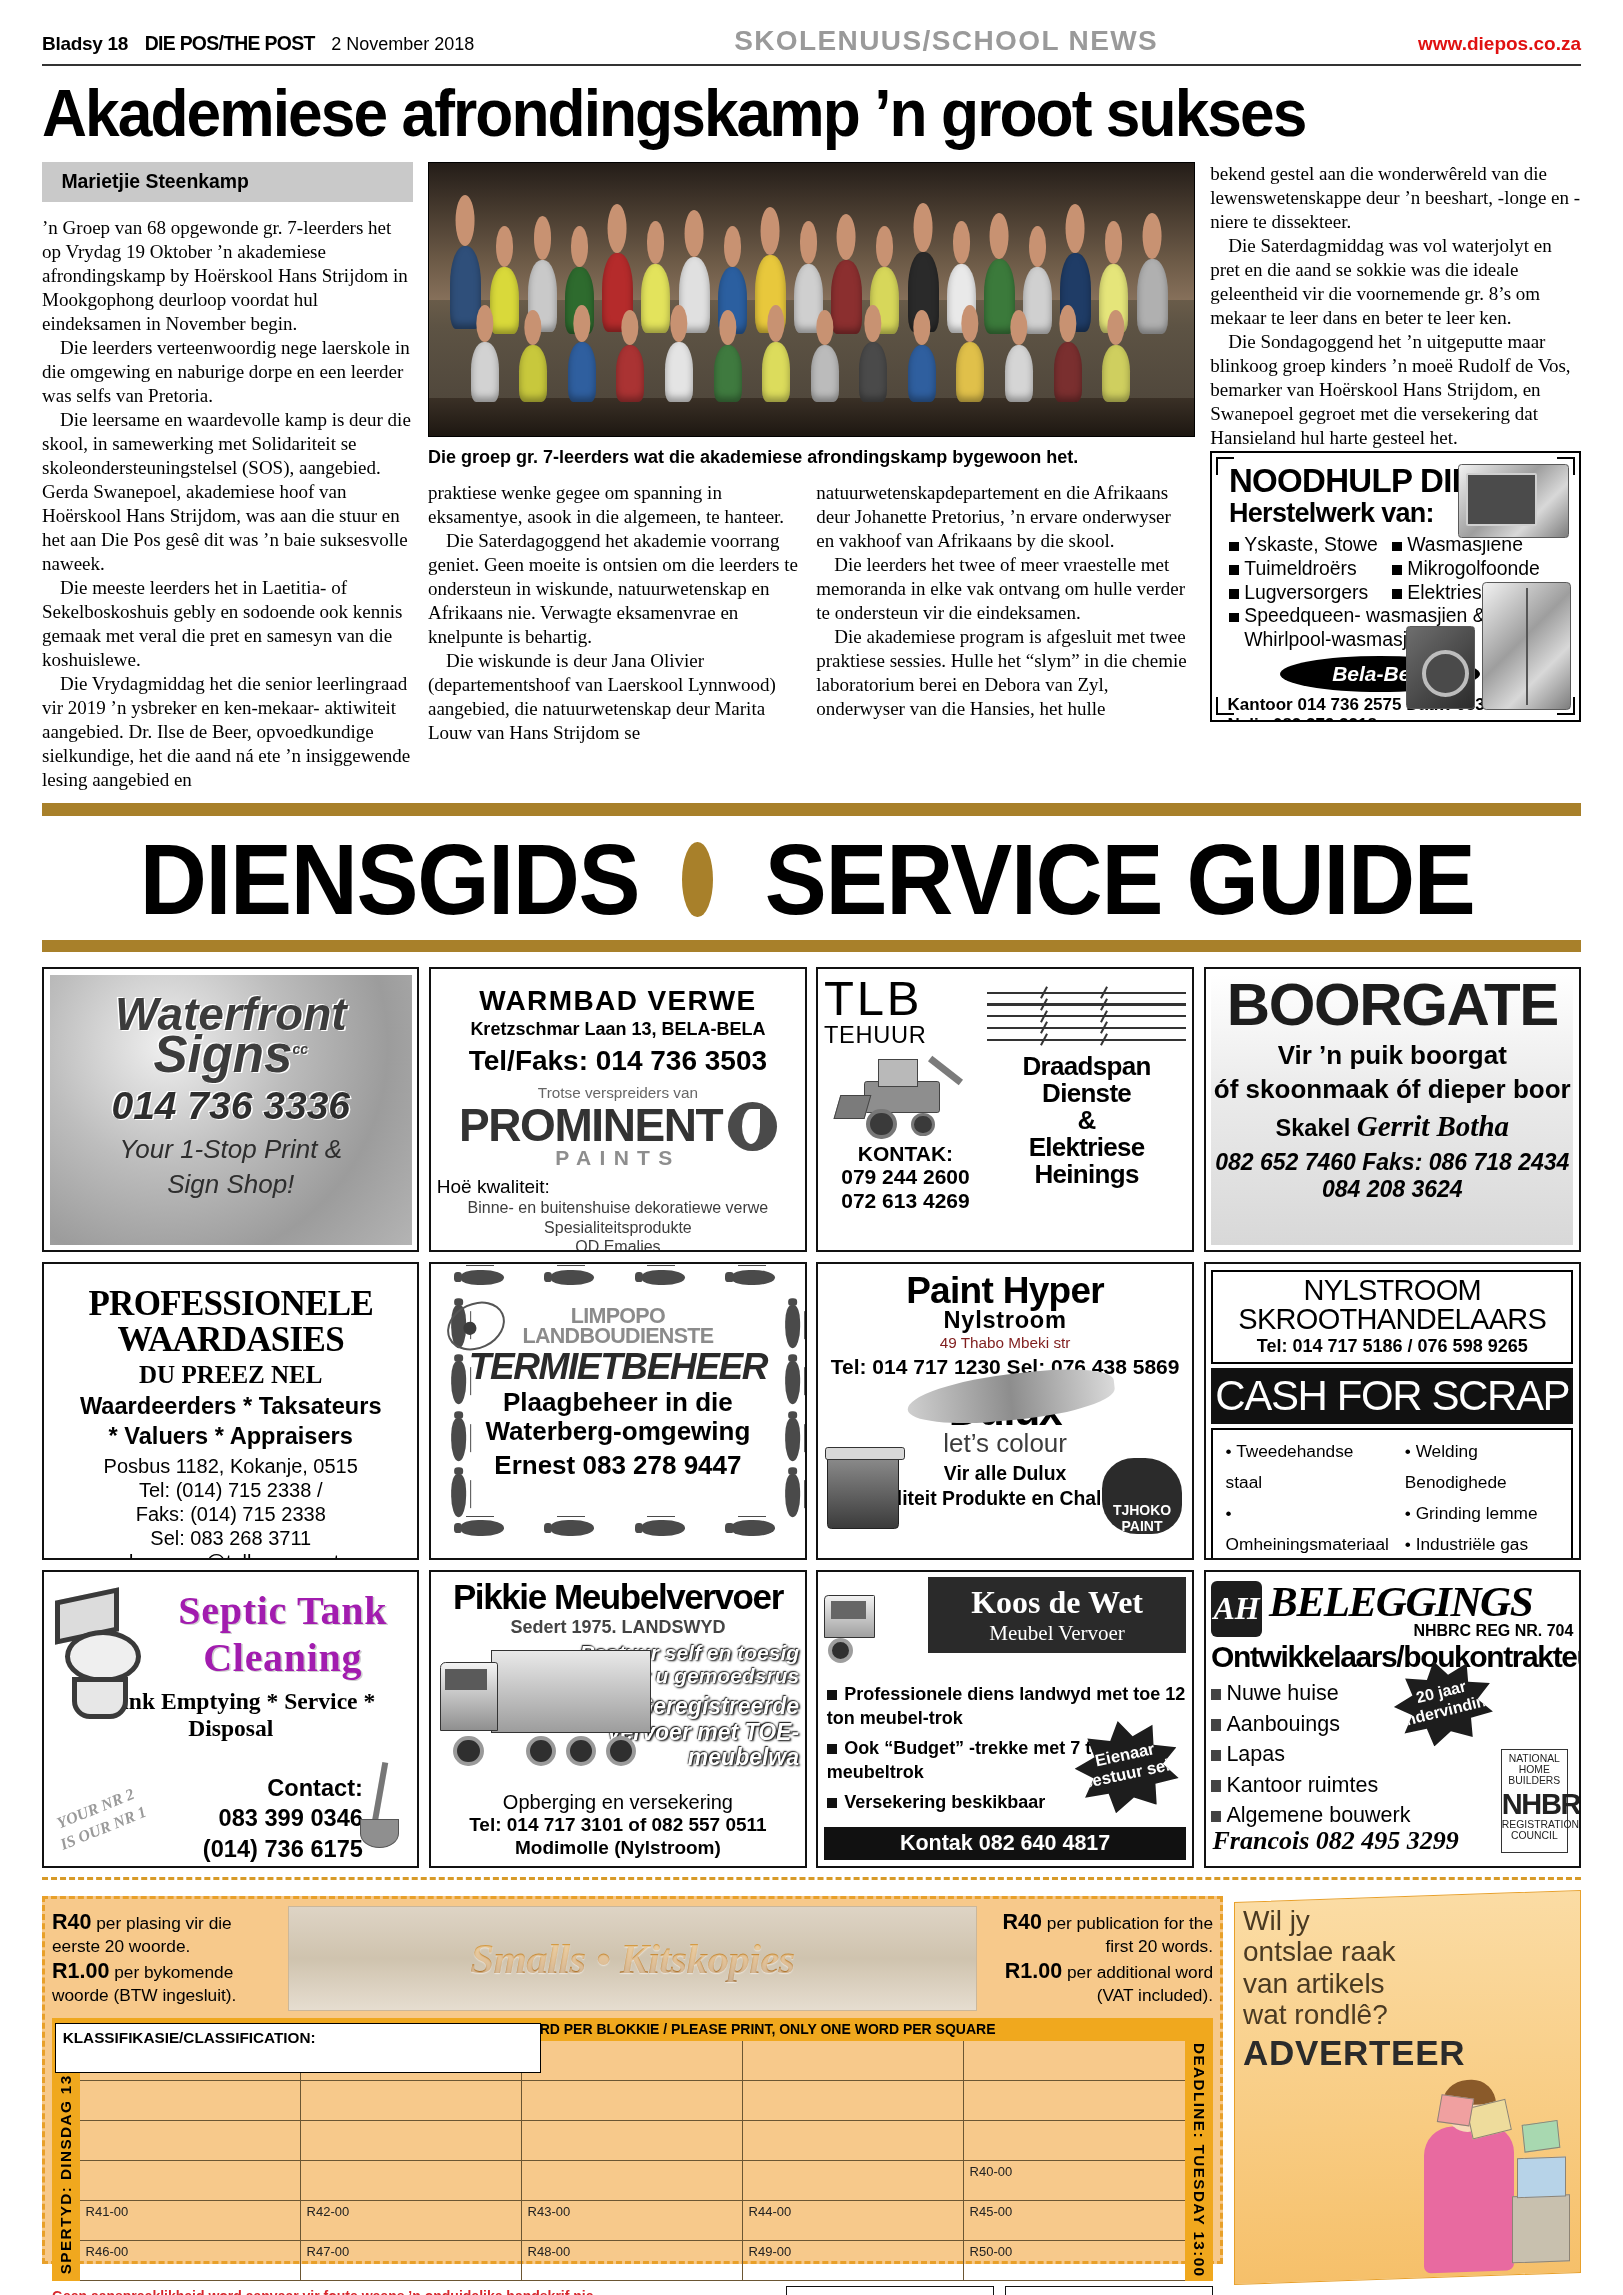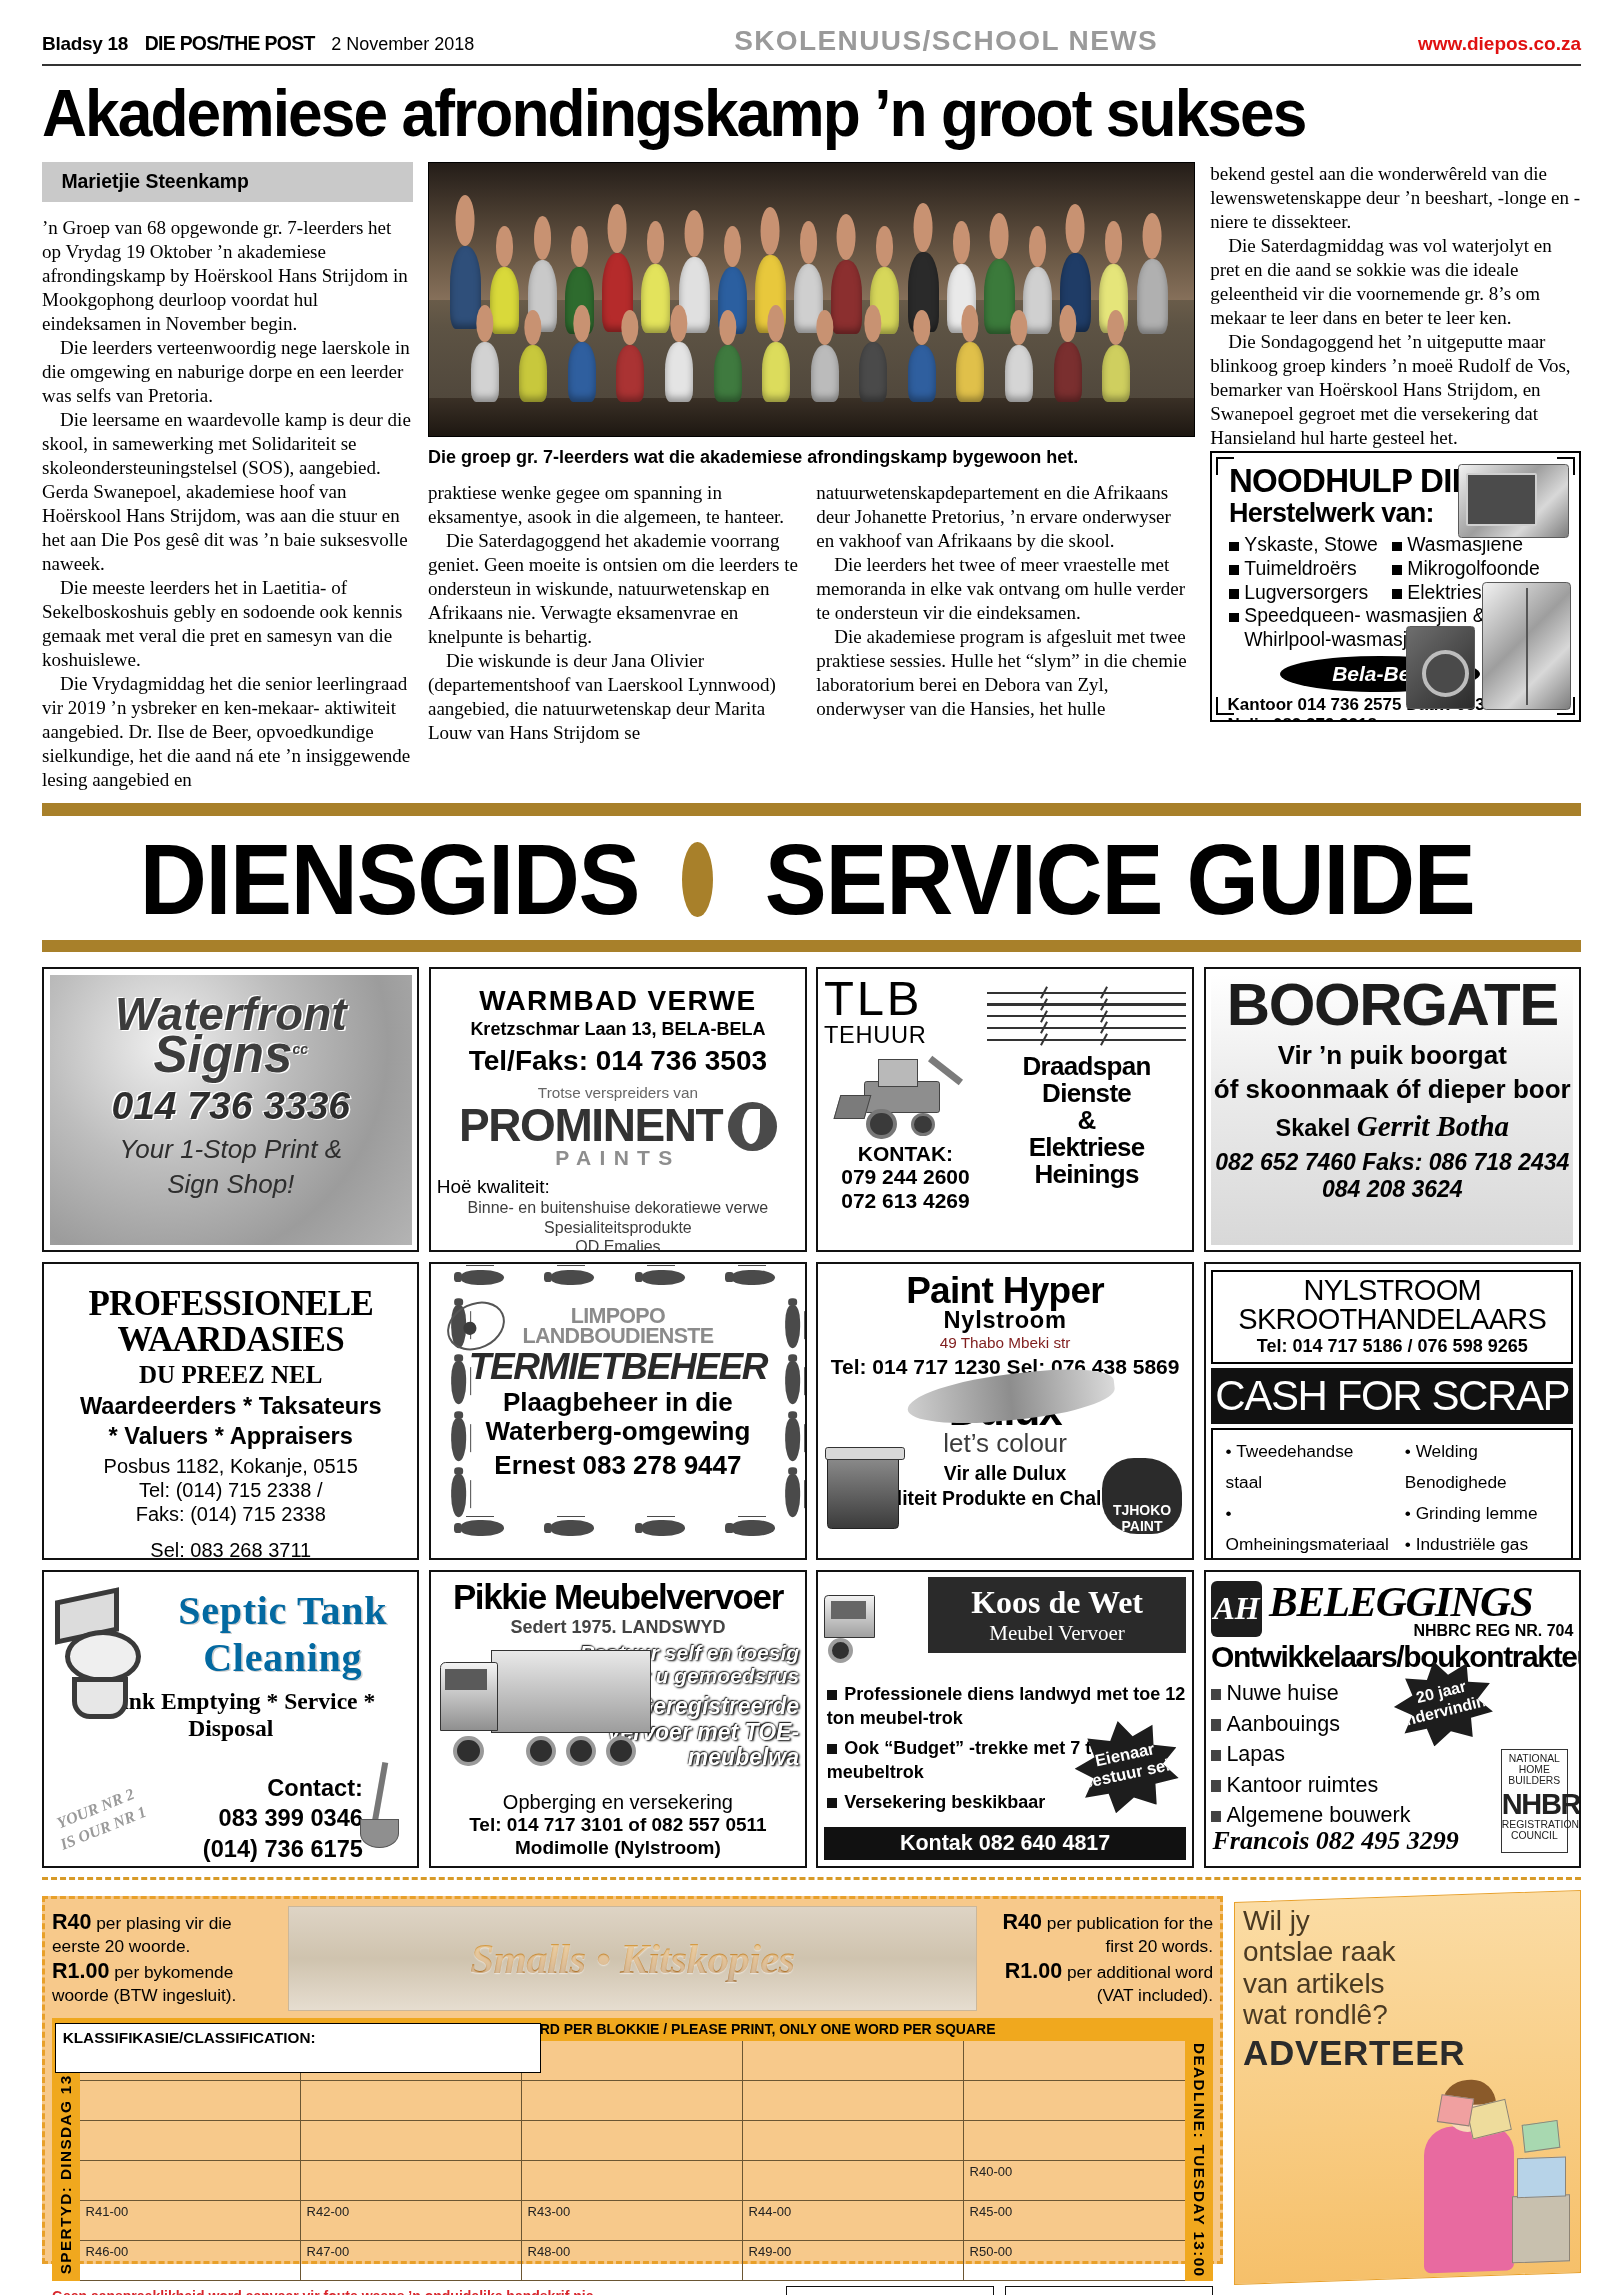--- a/index.html
+++ b/index.html
@@ -219,21 +219,21 @@
 
   
   .ns-box{border:2.1px solid #000;padding:4.2px 2.8px;text-align:center;}
   .ns-t{font-size:29px;letter-spacing:-0.7px;line-height:1.02;}
   .ns-tel{font-size:18px;font-weight:bold;margin-top:1.4px;}
   .ns-cash{background:#111;color:#fff;font-size:42px;letter-spacing:-1.4px;text-align:center;padding:4.2px 0;margin:4.2px 0;}
   .ns-list{border:2.1px solid #000;display:flex;padding:5.6px 0;}
   .ns-c{flex:1;font-size:17.3px;line-height:1.8;padding-left:12.5px;}
 
   
-  .st-title{font-family:"Liberation Serif",serif;font-size:40px;font-weight:bold;letter-spacing:0.7px;color:#0369a1;text-shadow:1.4px 1.4px 0 #cfcfcf;}
+  .st-title{font-family:"Liberation Serif",serif;font-size:40px;font-weight:bold;letter-spacing:0.7px;color:#a21caf;text-shadow:1.4px 1.4px 0 #cfcfcf;}
   .st-serv{font-family:"Liberation Serif",serif;font-size:23.6px;font-weight:bold;margin-top:7px;}
   .st-contact{font-size:23.6px;font-weight:bold;line-height:1.3;text-align:right;padding-right:49px;}
   .st-nr{position:absolute;left:4.2px;bottom:21px;font-family:"Liberation Serif",serif;font-style:italic;font-weight:bold;font-size:16px;color:#9a9a9a;transform:rotate(-22deg);line-height:1.3;}
   .st-toilet{position:absolute;left:5.6px;top:12.5px;width:111px;height:139px;}
   .st-toilet .bowl{position:absolute;left:9.7px;top:40px;width:76px;height:53px;border:5.6px solid #3a3a3a;border-radius:50%;background:#efefef;}
   .st-toilet .tank{position:absolute;left:0px;top:4.2px;width:64px;height:44px;border:5.6px solid #3a3a3a;background:#dcdcdc;transform:skewY(-12deg);}
   .st-toilet .base{position:absolute;left:16.7px;top:87px;width:56px;height:42px;border:5.6px solid #3a3a3a;background:#e7e7e7;border-radius:0 0 18px 18px;}
   .st-plunger{position:absolute;right:12.5px;bottom:12.5px;width:39px;height:83px;}
   .st-plunger .cup{position:absolute;bottom:0;left:0;width:39px;height:29px;background:#8f8f8f;border-radius:0 0 50% 50%;border:1.4px solid #555;}
   .st-plunger .stick{position:absolute;bottom:25px;left:16.7px;width:5.6px;height:61px;background:#777;transform:rotate(10deg);}
@@ -590,21 +590,21 @@
       <div class="ad tall">
         <div class="ad-inner ctr" style="padding-top:16.7px">
           <div class="pw-t">PROFESSIONELE</div>
           <div class="pw-t">WAARDASIES</div>
           <div class="pw-n">DU PREEZ NEL</div>
           <div class="pw-s">Waardeerders *  Taksateurs</div>
           <div class="pw-s">* Valuers  * Appraisers</div>
           <div class="pw-d">Posbus 1182, Kokanje, 0515</div>
           <div class="pw-d" style="margin-top:0">Tel: (014) 715 2338 /</div>
           <div class="pw-d" style="margin-top:0">Faks: (014) 715 2338</div>
-          <div class="pw-d" style="margin-top:12px">Sel: 083 268 3711</div>
+          <div class="pw-d" style="margin-top:0">Sel: 083 268 3711</div>
           <div class="pw-d" style="margin-top:0">dupreezn@telkomsa.net</div>
         </div>
       </div>
 
       <div class="ad tall">
         <div class="ad-inner tm">
           <div class="tm-band tm-top">
             <div class="ant"></div>
               <div class="ant"></div>
             <div class="ant"></div>

